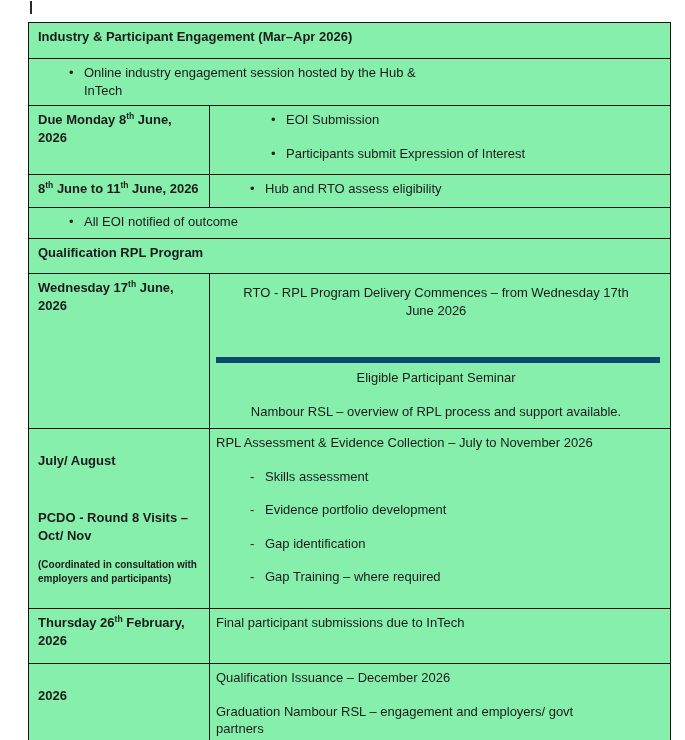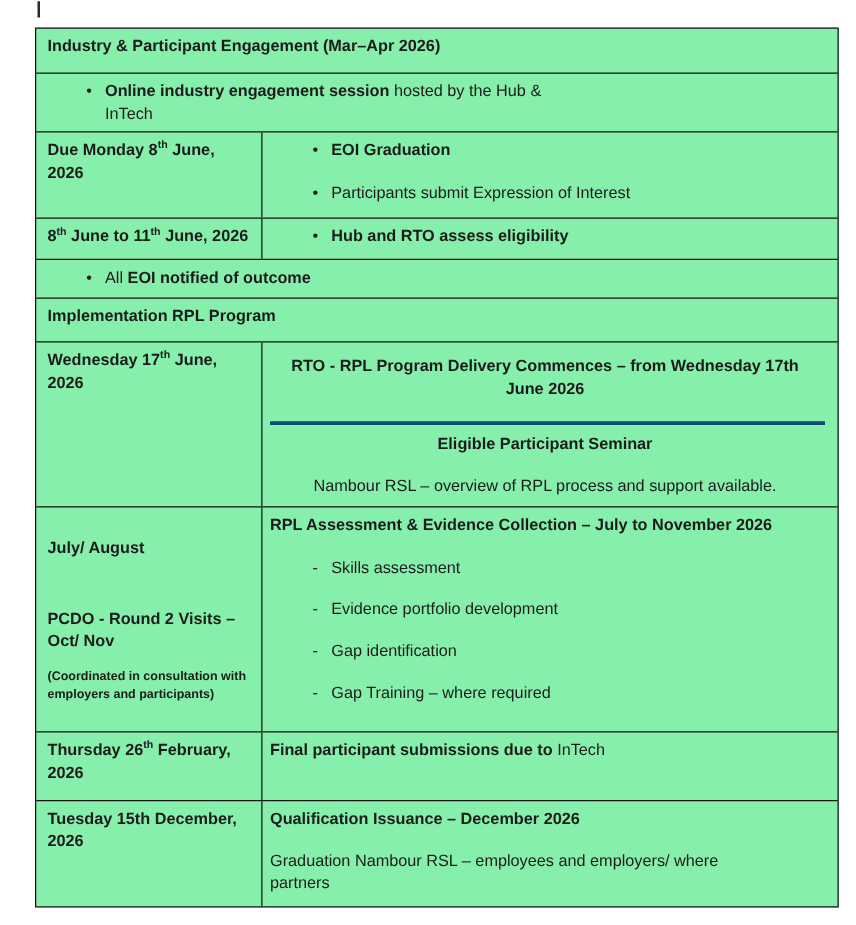--- a/index.html
+++ b/index.html
@@ -28,43 +28,43 @@
   .row:first-child { border-top: none; }
   .cell { font-size: 13px; line-height: 17.5px; }
   .cell.left {
     width: 181px; flex: 0 0 181px;
     border-right: 1.5px solid #141414;
     padding: 5px 6px 4px 9px;
     font-weight: bold;
   }
   .cell.right { flex: 1; padding: 5px 10px 4px 6px; }
   .cell.full { flex: 1; padding: 5px 10px 4px 9px; font-weight: bold; }
-  .b { font-weight: bold; }
+  .b { font-weight: normal; }
   .sup { font-size: 8.5px; vertical-align: super; line-height: 0; }
   .para { margin-bottom: 16px; }
   .para:last-child { margin-bottom: 0; }
   .bullet-line { display: flex; align-items: flex-start; margin: 0 0 16px 34px; }
   .bullet-line:last-child { margin-bottom: 0; }
   .bullet-marker { width: 15px; flex: 0 0 15px; font-size: 13px; }
   .dash-marker { width: 15px; flex: 0 0 15px; font-size: 13px; }
   .bullet-text { flex: 1; }
   
   .h-header   { min-height: 35px; }
   .h-planned  { min-height: 47px; }
-  .h-due      { min-height: 69px; }
+  .h-due      { min-height: 69px; gap: 21px; }
   .h-assess   { min-height: 33px; }
   .h-notify   { min-height: 31px; }
   .h-impl     { min-height: 35px; }
   .h-delivery { min-height: 126px; }
   .h-pcdo     { min-height: 180px; }
   .h-final    { min-height: 55px; }
   .h-qual     { min-height: 85px; }
   .split-cell { display: flex; flex-direction: column; padding: 0; text-align: center; }
   .split-top { padding: 5px 10px 4px 6px; min-height: 58px; }
-  .split-bottom { border-top: 3px solid #0c4a6e; padding: 6px 10px 4px 6px; flex: 1; }
+  .split-bottom { border-top: 6px solid #0c4a6e; padding: 6px 10px 4px 6px; flex: 1; margin-top: 20px; }
   .note-small { font-size: 10px; line-height: 14px; margin-top: 14px; }
   .gap-block { margin-top: 40px; }
 </style>
 </head>
 <body>
 
 <div>
 
   <div class="cursor-mark"></div>
 
@@ -84,21 +84,21 @@
     </div>
 
     <div class="row h-due">
       <div class="cell left">
         <span>Due Monday 8</span><span class="sup">th</span><span> June,</span><br>
         <span>2026</span>
       </div>
       <div class="cell right">
         <div class="bullet-line">
           <span class="bullet-marker">•</span>
-          <span class="bullet-text b">EOI Graduation</span>
+          <span class="bullet-text b">EOI Submission</span>
         </div>
         <div class="bullet-line">
           <span class="bullet-marker">•</span>
           <span class="bullet-text">Participants submit Expression of Interest</span>
         </div>
       </div>
     </div>
 
     <div class="row h-assess">
       <div class="cell left">
@@ -115,21 +115,21 @@
     <div class="row h-notify">
       <div class="cell right">
         <div class="bullet-line">
           <span class="bullet-marker">•</span>
           <span class="bullet-text"><span>All </span><span class="b">EOI notified of outcome</span></span>
         </div>
       </div>
     </div>
 
     <div class="row h-impl">
-      <div class="cell full">Implementation RPL Program</div>
+      <div class="cell full">Qualification RPL Program</div>
     </div>
 
     <div class="row h-delivery">
       <div class="cell left">
         <span>Wednesday 17</span><span class="sup">th</span><span> June,</span><br>
         <span>2026</span>
       </div>
       <div class="cell right split-cell">
         <div class="split-top b">
           <span>RTO - RPL Program Delivery Commences – from Wednesday 17th</span><br>
@@ -142,21 +142,21 @@
       </div>
     </div>
 
     <div class="row h-pcdo">
       <div class="cell left">
         <div>
           <br>
           <span>July/ August</span>
         </div>
         <div class="gap-block">
-          <span>PCDO - Round 2 Visits –</span><br>
+          <span>PCDO - Round 8 Visits –</span><br>
           <span>Oct/ Nov</span>
         </div>
         <div class="note-small">
           <span>(Coordinated in consultation with</span><br>
           <span>employers and participants)</span>
         </div>
       </div>
       <div class="cell right">
         <div class="para b">RPL Assessment &amp; Evidence Collection – July to November 2026</div>
         <div class="bullet-line">
@@ -183,26 +183,26 @@
         <span>Thursday 26</span><span class="sup">th</span><span> February,</span><br>
         <span>2026</span>
       </div>
       <div class="cell right">
         <span class="b">Final participant submissions due to </span><span>InTech</span>
       </div>
     </div>
 
     <div class="row h-qual">
       <div class="cell left">
-        <span>Tuesday 15th December,</span><br>
+        <br>
         <span>2026</span>
       </div>
       <div class="cell right">
         <div class="para b">Qualification Issuance – December 2026</div>
         <div class="para">
-          <span>Graduation Nambour RSL – employees and employers/ where</span><br>
+          <span>Graduation Nambour RSL – engagement and employers/ govt</span><br>
           <span>partners</span>
         </div>
       </div>
     </div>
 
   </div>
 </div>
 
 </body></html>

